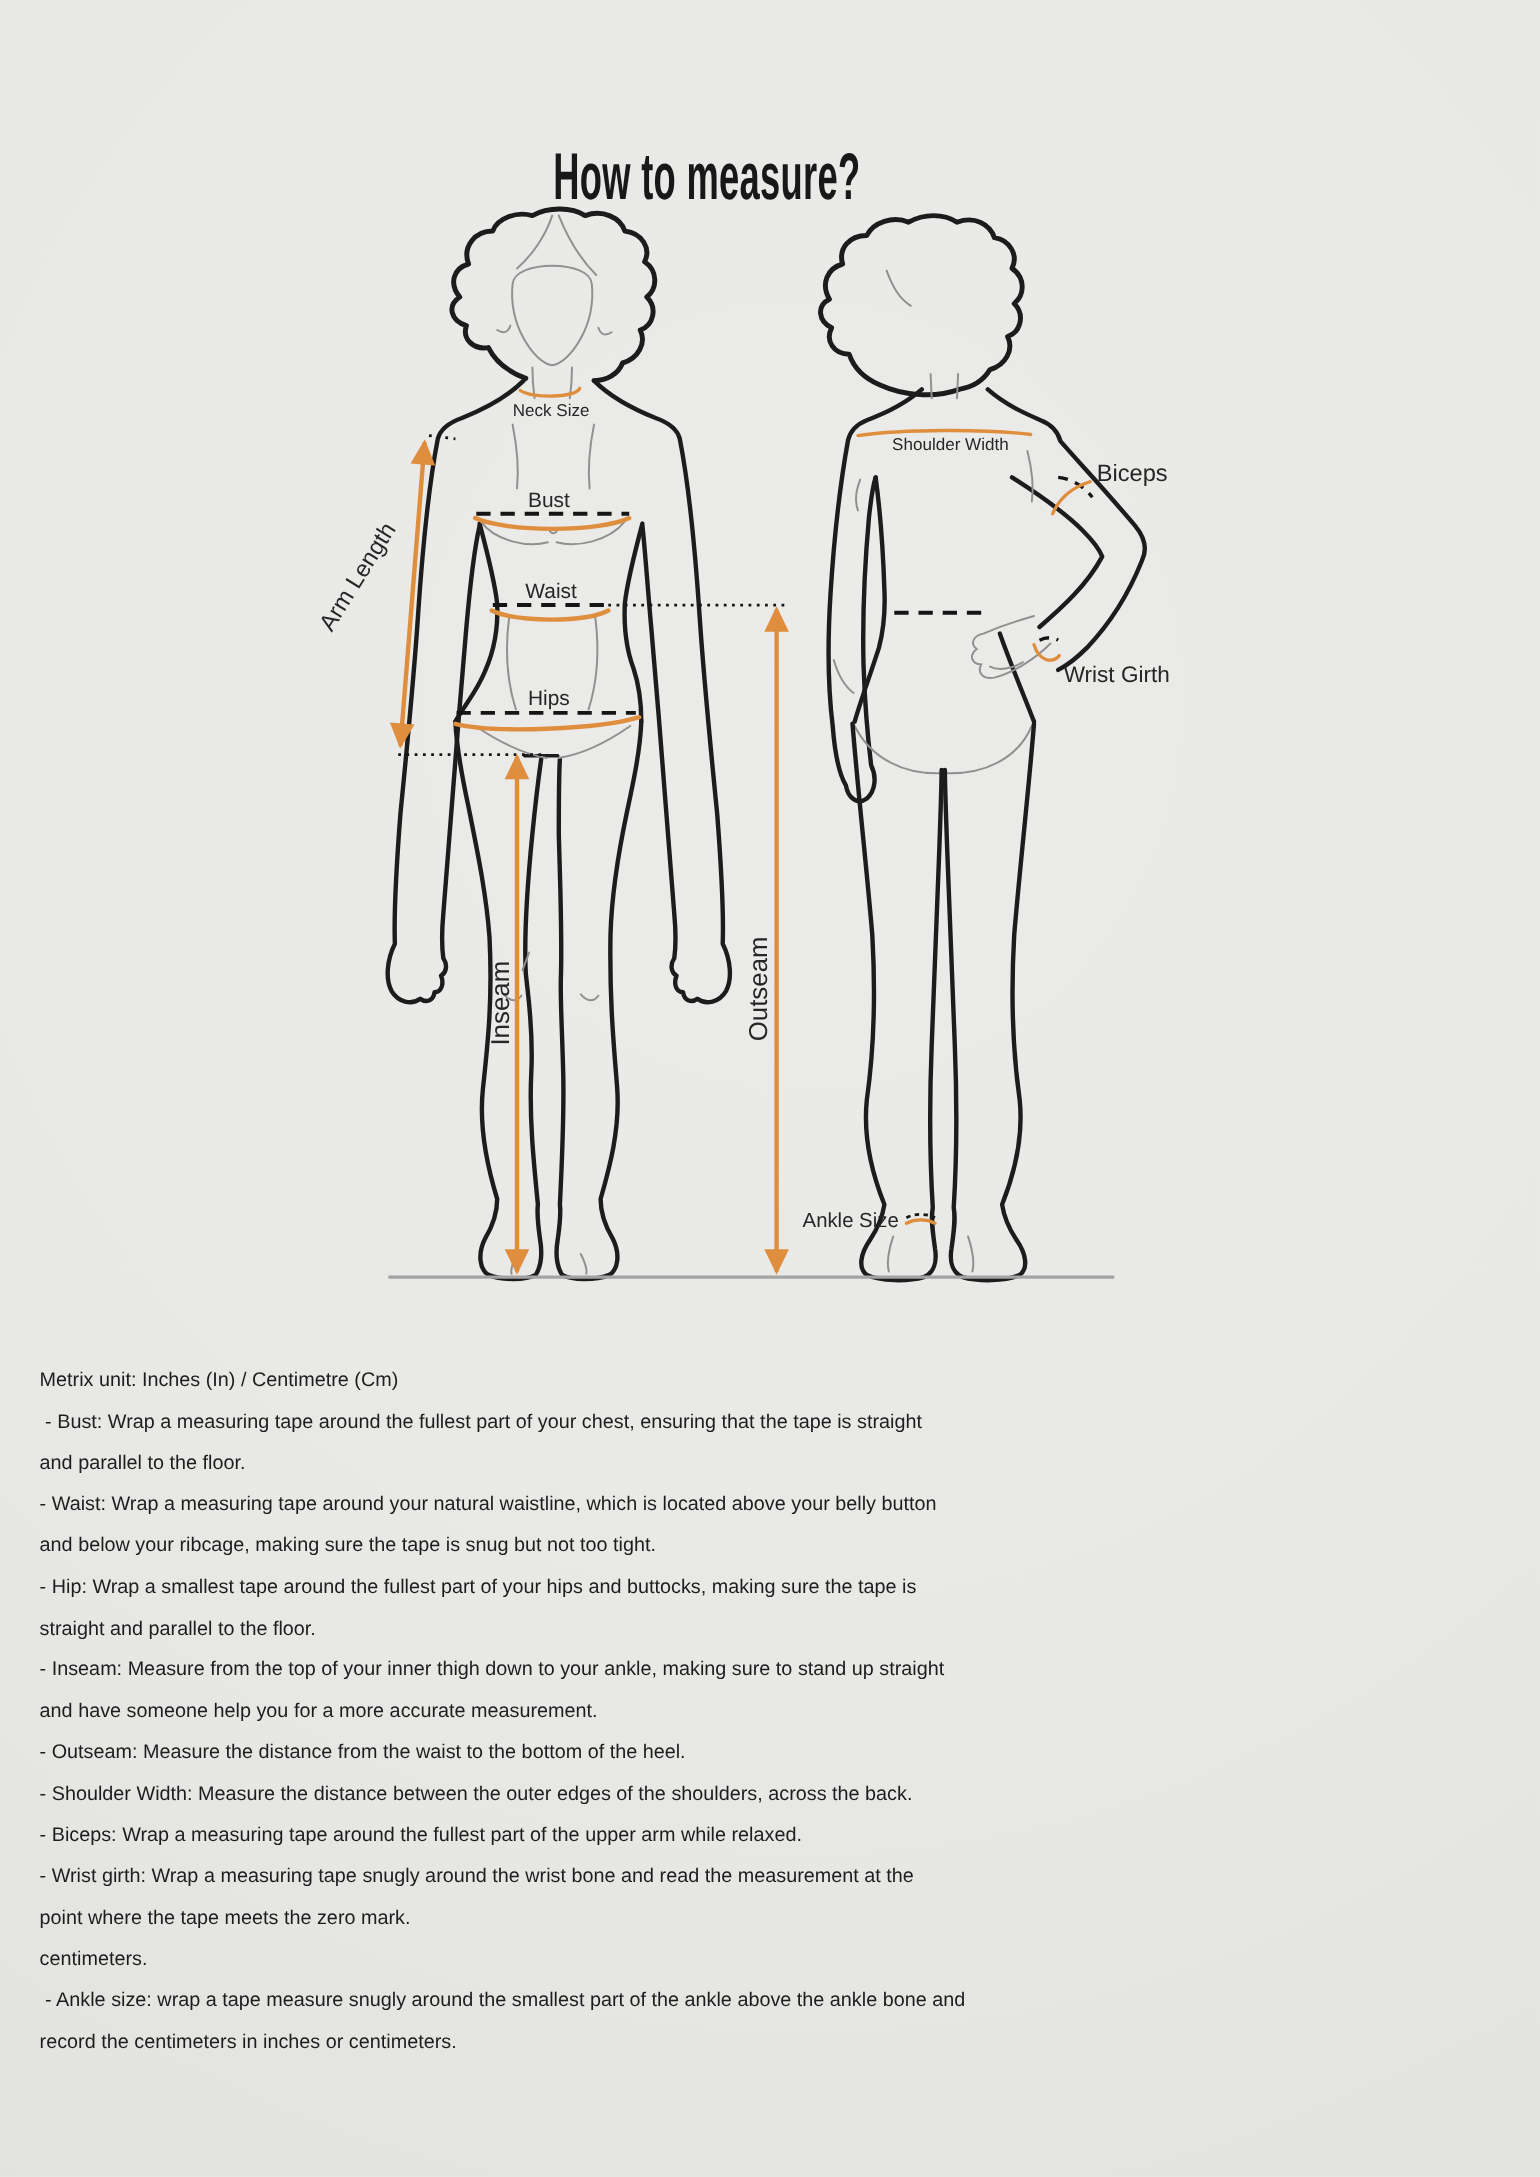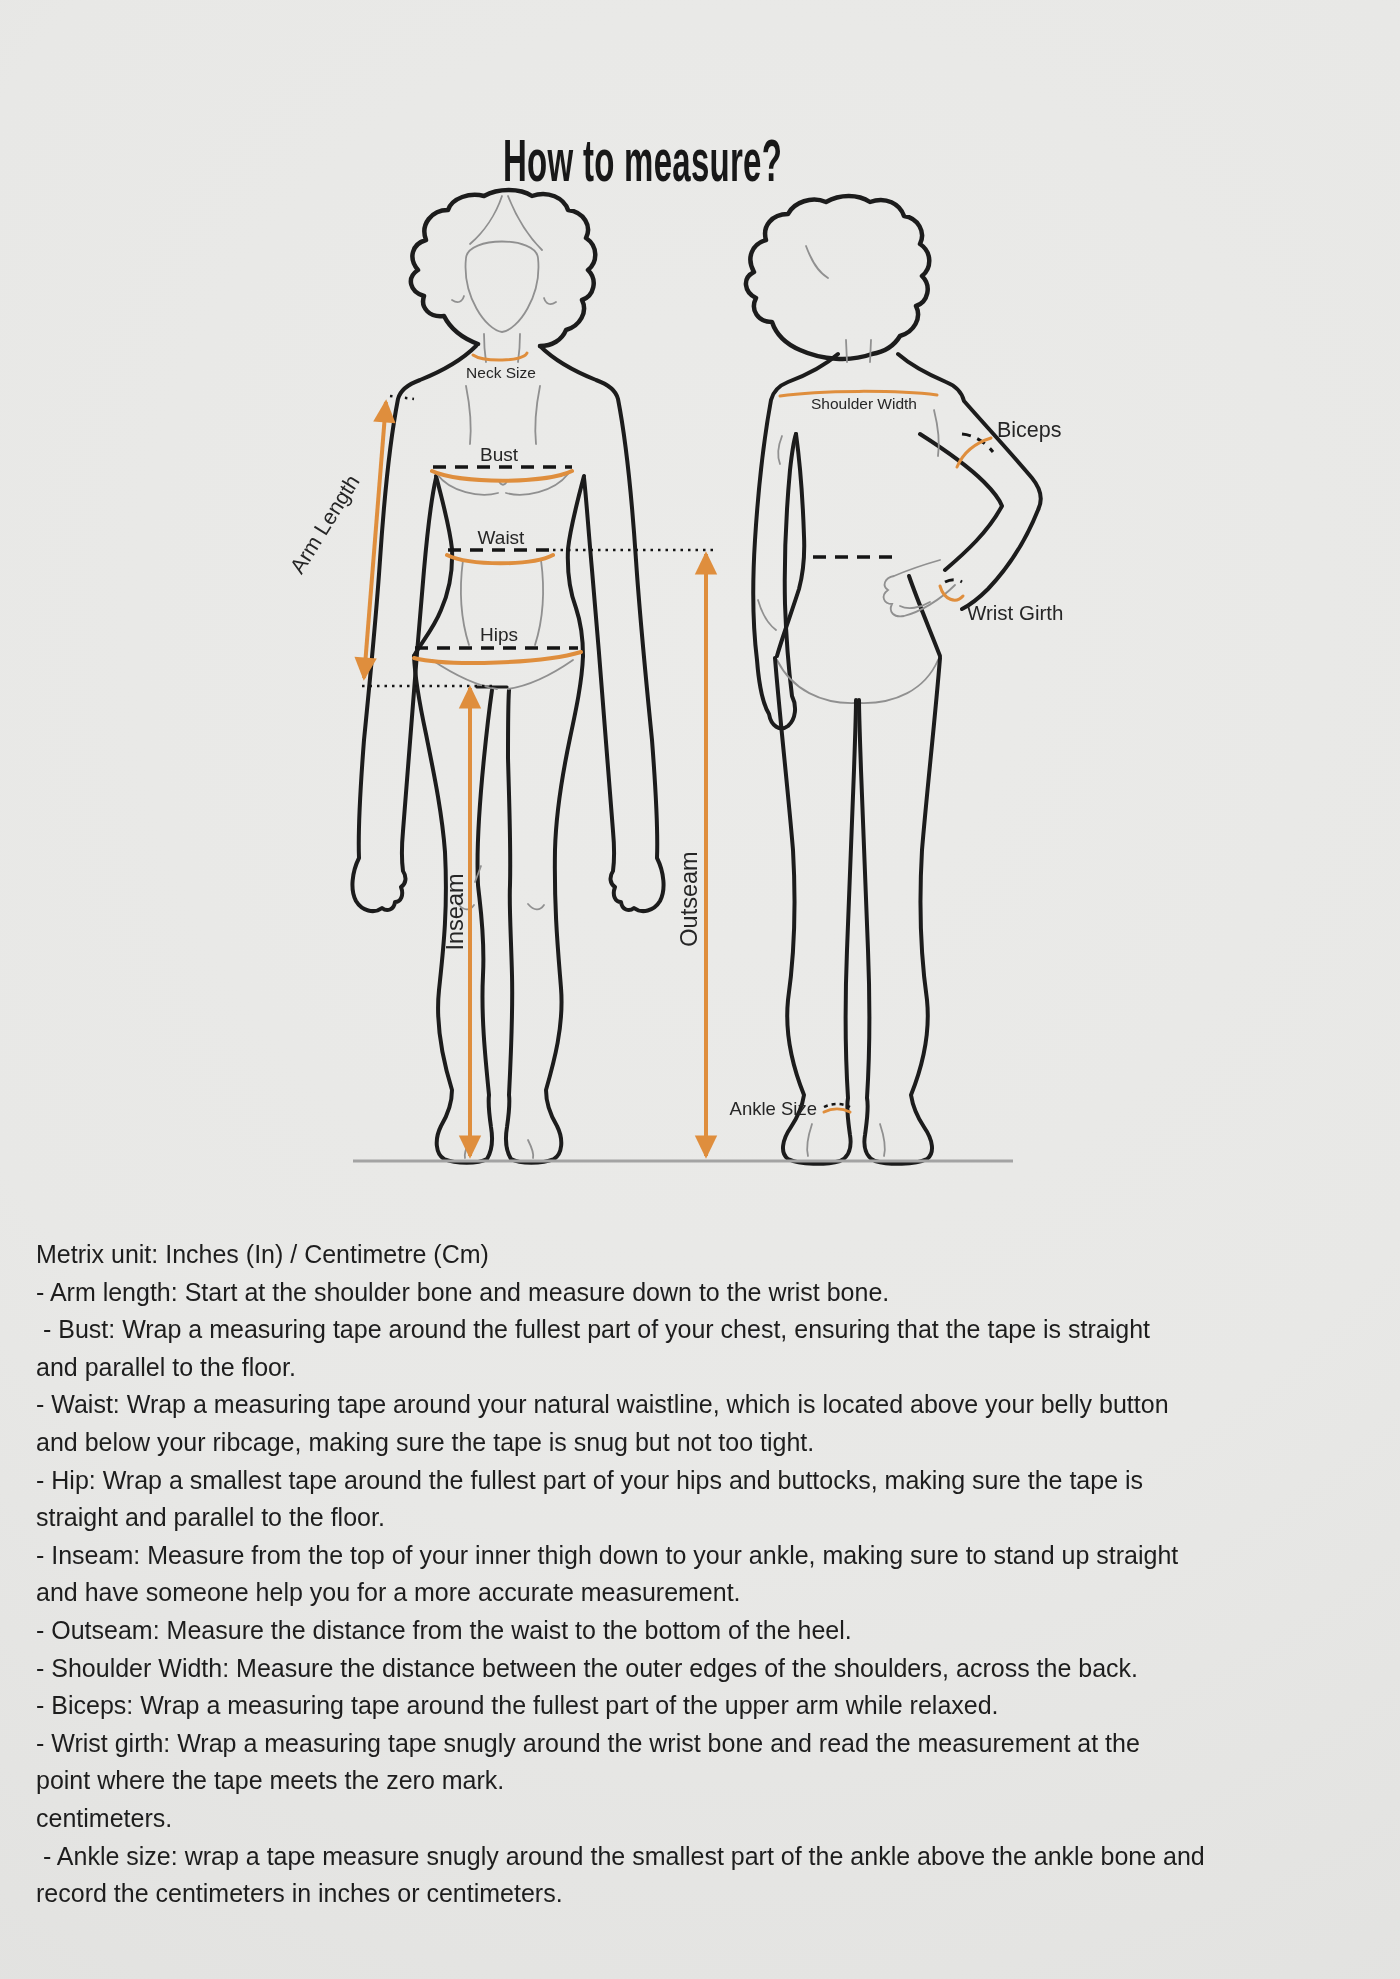--- a/index.html
+++ b/index.html
@@ -27,21 +27,21 @@
   .tape3{stroke-width:3;}
   .dash{fill:none;stroke:var(--dash-black);stroke-width:3.5;stroke-dasharray:13 9;}
   .dash2{fill:none;stroke:var(--dash-black);stroke-width:3;stroke-dasharray:9 7;}
   .dot{fill:none;stroke:var(--dash-black);stroke-width:2.5;stroke-dasharray:2.5 5;}
   .dot2{fill:none;stroke:var(--dash-black);stroke-width:2.5;stroke-dasharray:4 4;}
   .arrow{fill:none;stroke:var(--tape-orange);stroke-width:4;}
   .ground{stroke:var(--ground-gray);stroke-width:3;}
   .lbl{font-family:"Liberation Sans",sans-serif;fill:#262626;}
   .instructions{
     position:absolute;left:36px;top:1236px;width:1360px;
-    font-size:25px;line-height:37.6px;color:var(--text);
+    font-size:18px;line-height:37.6px;color:var(--text);
   }
   .instructions div{white-space:pre;}
 </style>
 </head>
 <body>
 
 <div class="page">
 
   <div class="title">How to measure?</div>
 
@@ -239,21 +239,20 @@
       <path class="dot2" d="M 824 1107 C 832 1103 842 1103 850 1107"></path>
       <path class="tape tape3" d="M 824 1112 C 832 1108 842 1108 850 1112"></path>
       <text class="lbl" x="817" y="1115" font-size="18.5" text-anchor="end">Ankle Size</text>
     </g>
 
     <line class="ground" x1="353" y1="1161" x2="1013" y2="1161"></line>
   </svg>
 
   <div class="instructions">
     <div>Metrix unit: Inches (In) / Centimetre (Cm)</div>
-    <div>- Arm length: Start at the shoulder bone and measure down to the wrist bone.</div>
     <div> - Bust: Wrap a measuring tape around the fullest part of your chest, ensuring that the tape is straight</div>
     <div>and parallel to the floor.</div>
     <div>- Waist: Wrap a measuring tape around your natural waistline, which is located above your belly button</div>
     <div>and below your ribcage, making sure the tape is snug but not too tight.</div>
     <div>- Hip: Wrap a smallest tape around the fullest part of your hips and buttocks, making sure the tape is</div>
     <div>straight and parallel to the floor.</div>
     <div>- Inseam: Measure from the top of your inner thigh down to your ankle, making sure to stand up straight</div>
     <div>and have someone help you for a more accurate measurement.</div>
     <div>- Outseam: Measure the distance from the waist to the bottom of the heel.</div>
     <div>- Shoulder Width: Measure the distance between the outer edges of the shoulders, across the back.</div>

